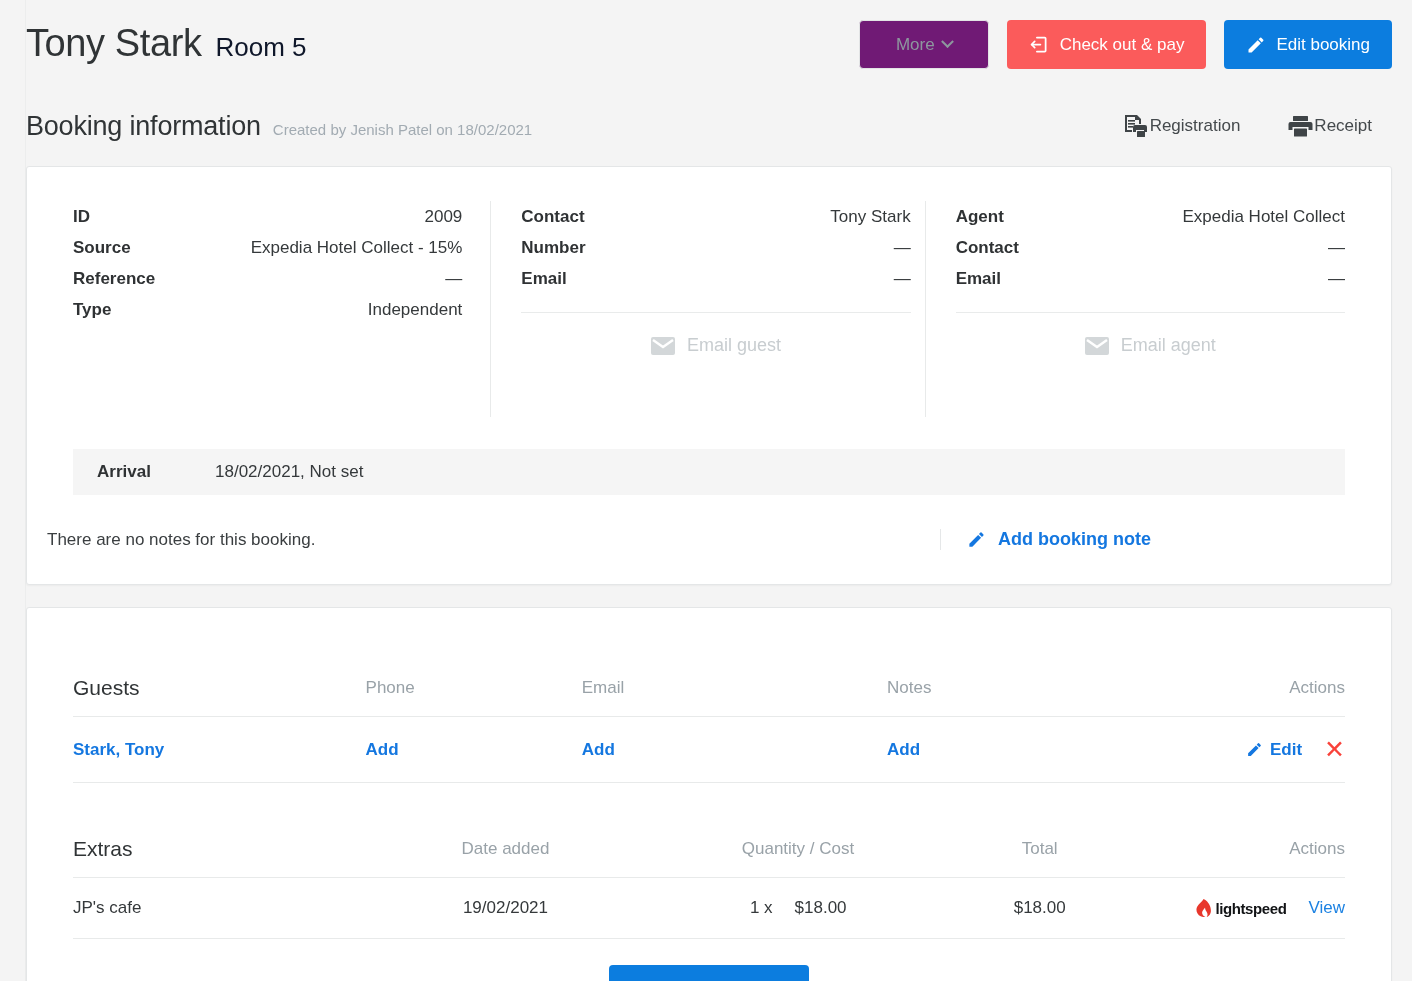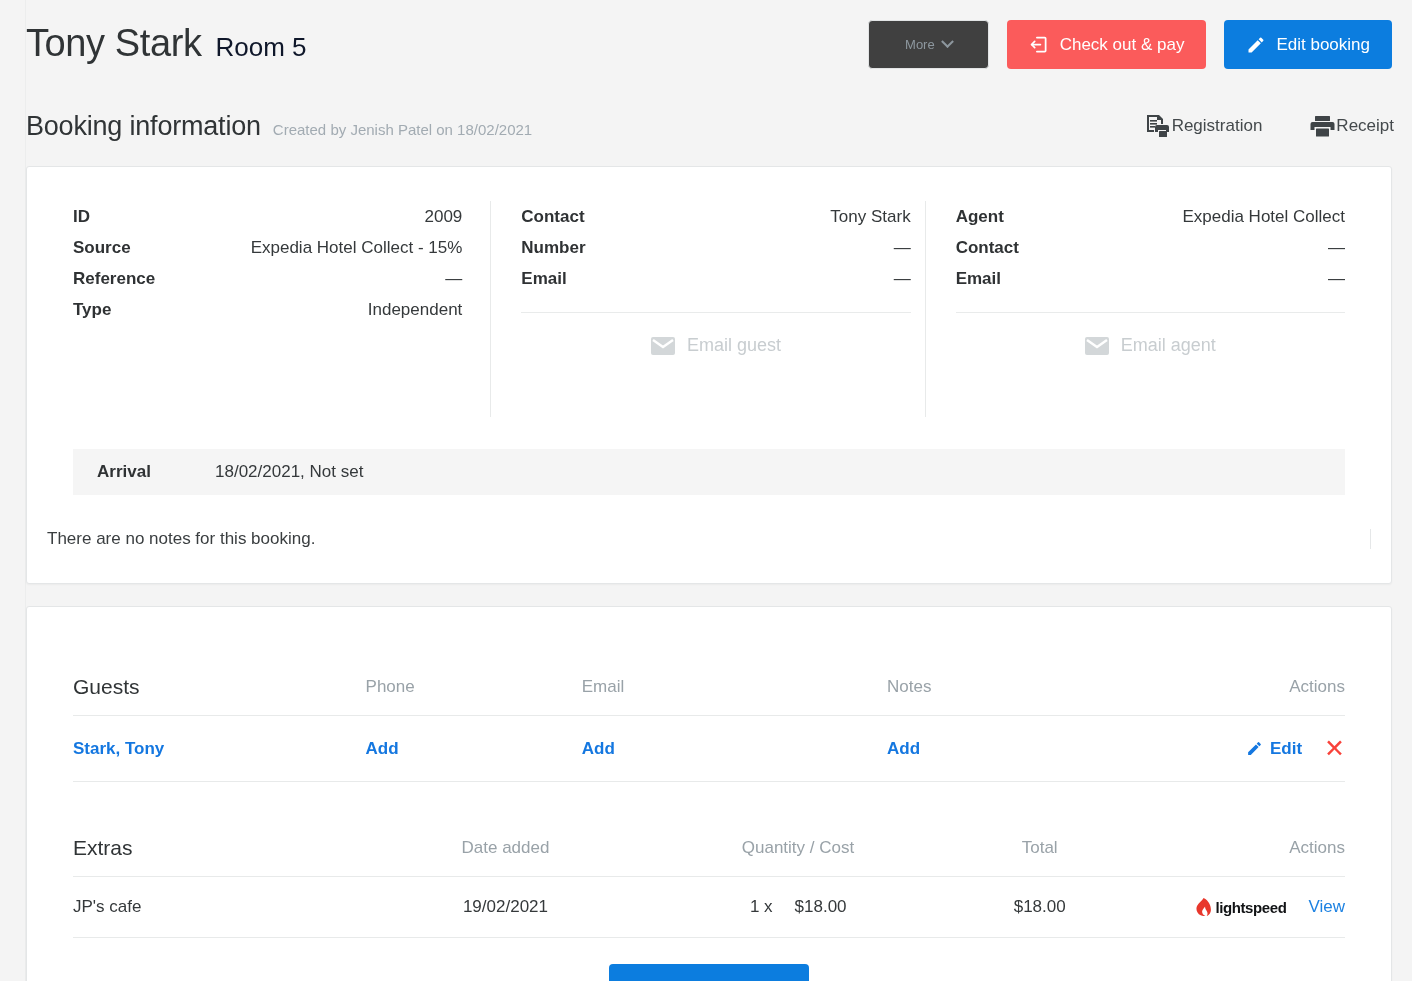--- a/index.html
+++ b/index.html
@@ -80,24 +80,24 @@
     border: none;
     border-radius: 4px;
     font-family: "Liberation Sans", sans-serif;
     font-size: 17px;
     cursor: pointer;
     height: 49px;
     padding: 0 22px;
     white-space: nowrap;
   }
   .btn-more {
-    background: #404040;
+    background: #701a75;
     border: 1px solid #e2e4e5;
     color: #8d979e;
-    font-size: 13px;
+    font-size: 17px;
     padding: 0 36px;
     gap: 8px;
     min-width: 110px;
   }
   .btn-primary {
     background: #0c7ddf;
     color: #ffffff;
   }
   .btn-danger {
     background: #fb5b5b;
@@ -109,21 +109,21 @@
     width: 9px; height: 9px;
     border-right: 2px solid #8d979e;
     border-bottom: 2px solid #8d979e;
     transform: rotate(45deg) translate(-2px,-2px);
   }
 
   
   .subheader-row {
     display: flex;
     align-items: flex-end;
-    padding: 0 18px 0 26px;
+    padding: 0 40px 0 26px;
     height: 60px;
   }
   .subtitle-block {
     display: flex;
     align-items: baseline;
     gap: 12px;
     flex: 1;
   }
   .section-title {
     font-size: 27px;
@@ -499,20 +499,28 @@
       <div class="stay-bar">
         <div class="stay-seg-1">
           <span class="stay-label">Arrival</span>
           <span class="stay-value">18/02/2021, Not set</span>
         </div>
       </div>
 
       <div class="notes-row">
         <div class="notes-text">There are no notes for this booking.</div>
         <div class="notes-divider"></div>
+        <div class="notes-action">
+          <span>
+            <svg width="19" height="19" viewBox="0 0 24 24" fill="#1477e0">
+              <path d="M3 17.25V21h3.75L17.81 9.94l-3.75-3.75L3 17.25zM20.71 7.04a1 1 0 000-1.41l-2.34-2.34a1 1 0 00-1.41 0l-1.83 1.83 3.75 3.75 1.83-1.83z"></path>
+            </svg>
+          </span>
+          <span>Add booking note</span>
+        </div>
       </div>
 
     </div>
 
     <div class="card card-two">
 
       <table class="tbl">
         <colgroup>
           <col style="width:23%">
           <col style="width:17%">

